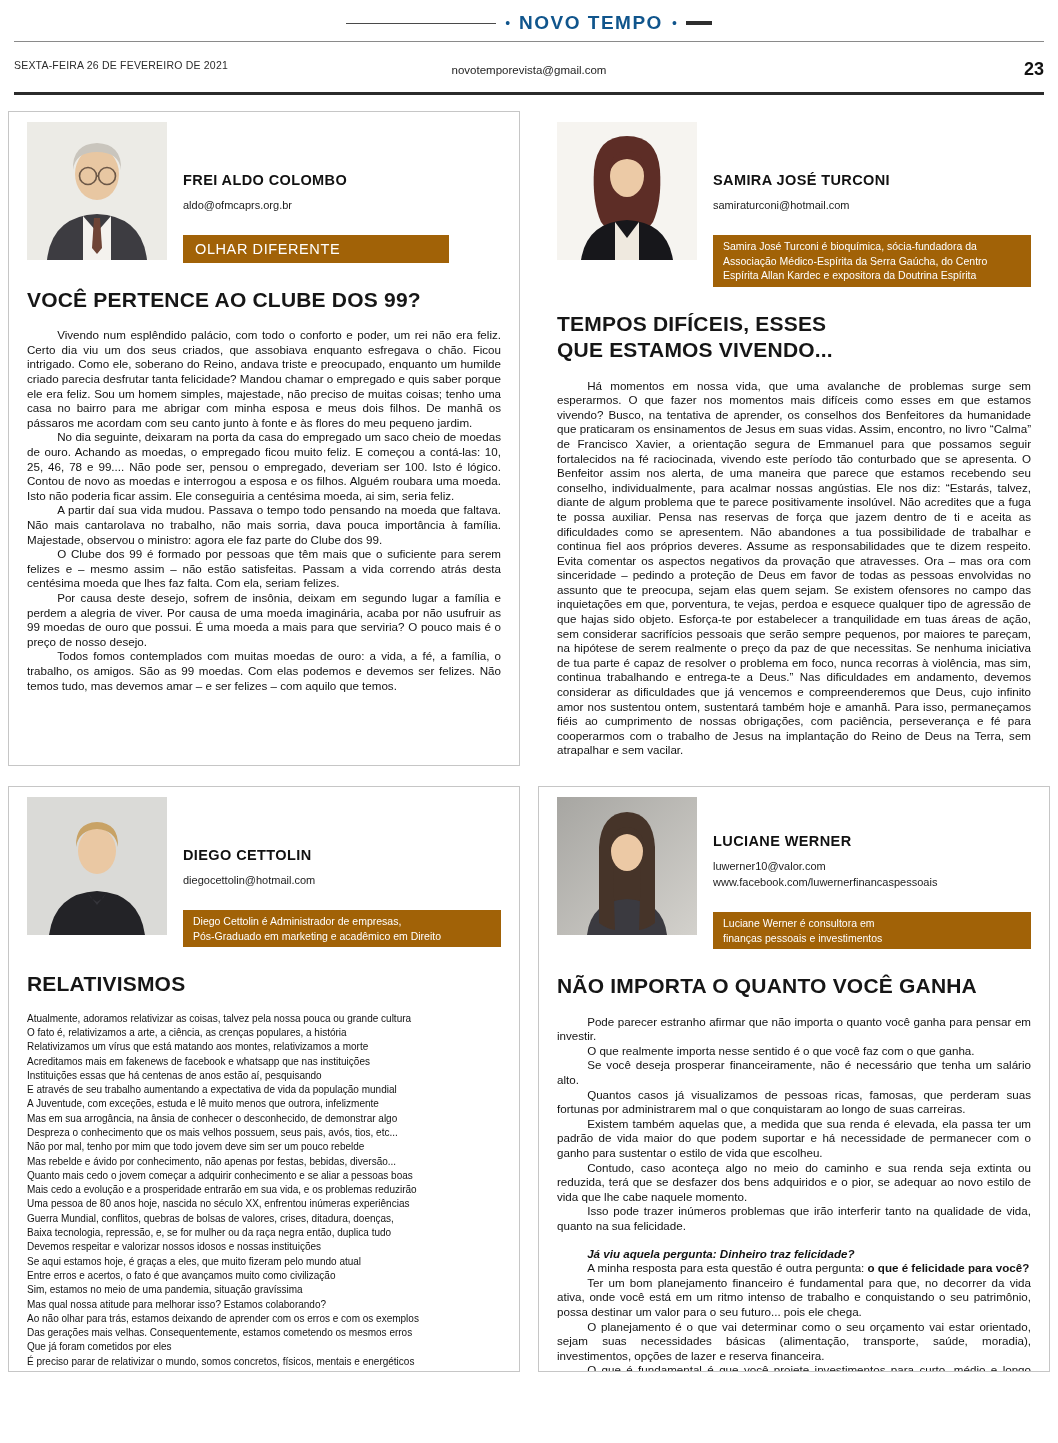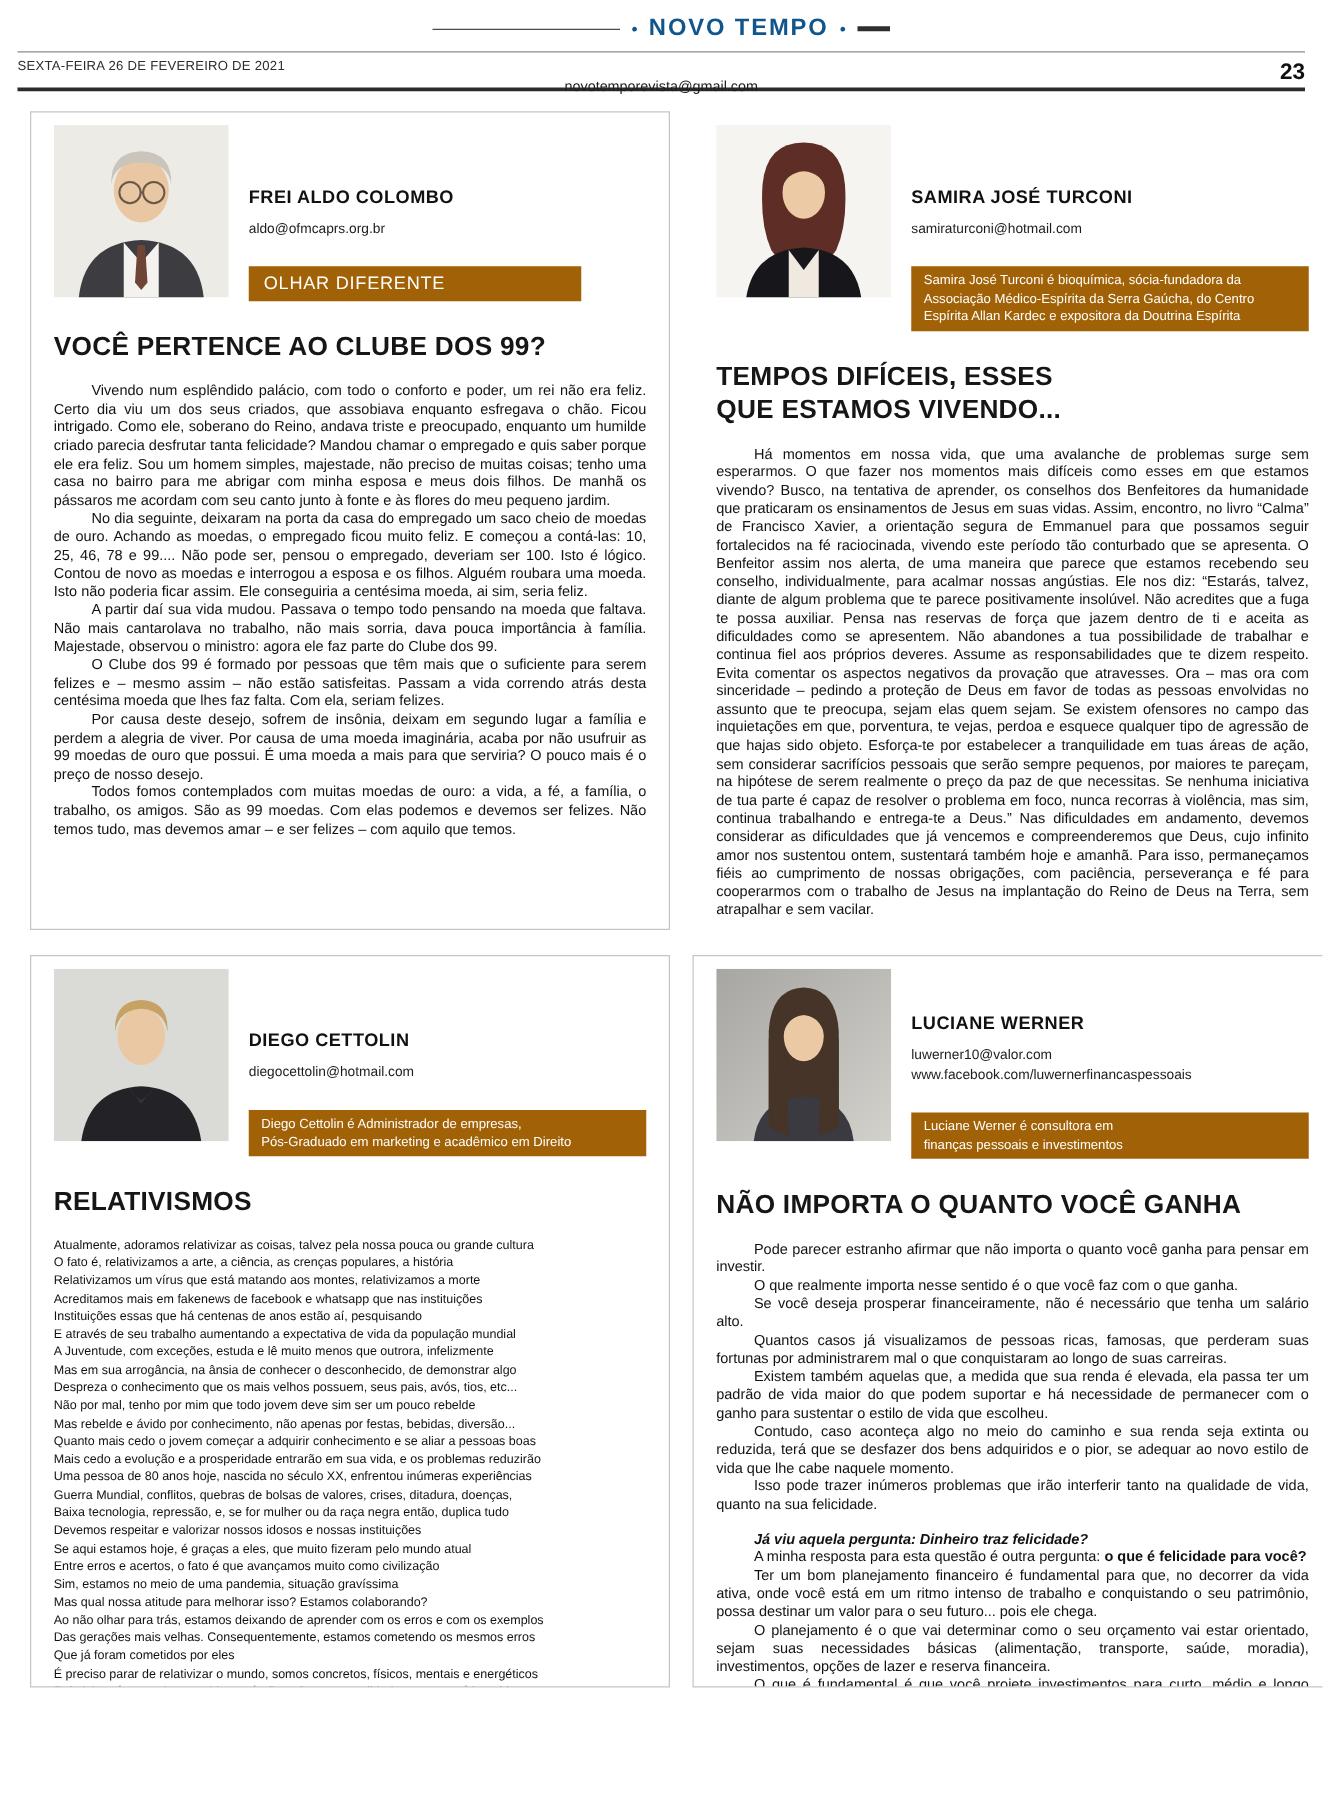--- a/index.html
+++ b/index.html
@@ -9,27 +9,27 @@
     font-family: "Liberation Sans", sans-serif; color: #141414;
     overflow: hidden; position: relative;
   }
   
   .page-header { padding: 10px 14px 0; }
   .masthead-row { display: flex; align-items: center; justify-content: center; gap: 9px; height: 26px; }
   .mast-line-left { width: 150px; height: 1px; background: #4a4a4a; }
   .mast-bullet { color: #10558c; font-size: 14px; line-height: 1; }
   .masthead { color: #10558c; font-weight: bold; font-size: 19px; letter-spacing: 1.5px; }
   .mast-bar { width: 26px; height: 4px; background: #2e2e2e; }
-  .header-mid { position: relative; border-top: 1px solid #8a8a8a; margin-top: 5px; height: 29px; display: flex; justify-content: space-between; align-items: flex-start; padding-top: 5px; }
+  .header-mid { position: relative; border-top: 1px solid #8a8a8a; margin-top: 5px; height: 51px; display: flex; justify-content: space-between; align-items: flex-start; padding-top: 17px; }
   .header-date { font-size: 10.5px; color: #2c2c2c; letter-spacing: .2px; }
   .header-email { position: absolute; left: 50%; transform: translateX(-50%); top: 22px; font-size: 11.5px; color: #1e1e1e; }
   .page-number { font-weight: bold; font-size: 18px; color: #111; }
   .header-rule-thick { height: 3px; background: #2b2b2b; }
   
-  .articles { display: grid; grid-template-columns: 512px 512px; column-gap: 18px; row-gap: 20px; padding: 16px 24px 0; }
+  .articles { display: grid; grid-template-columns: 512px 512px; column-gap: 18px; row-gap: 20px; padding: 16px 8px 0; }
   .article { border: 1px solid #c6c6c6; padding: 10px 18px 12px; overflow: hidden; background: #fff; }
   .article.no-border { border-color: transparent; }
   .row-top { height: 655px; }
   .row-bottom { height: 586px; }
   
   .author-head { display: flex; gap: 16px; }
   .photo { width: 140px; height: 138px; flex: none; }
   .photo svg { width: 100%; height: 100%; display: block; }
   .author-info { flex: 1; min-width: 0; padding-top: 50px; }
   .author-info.tight { padding-top: 36px; }

